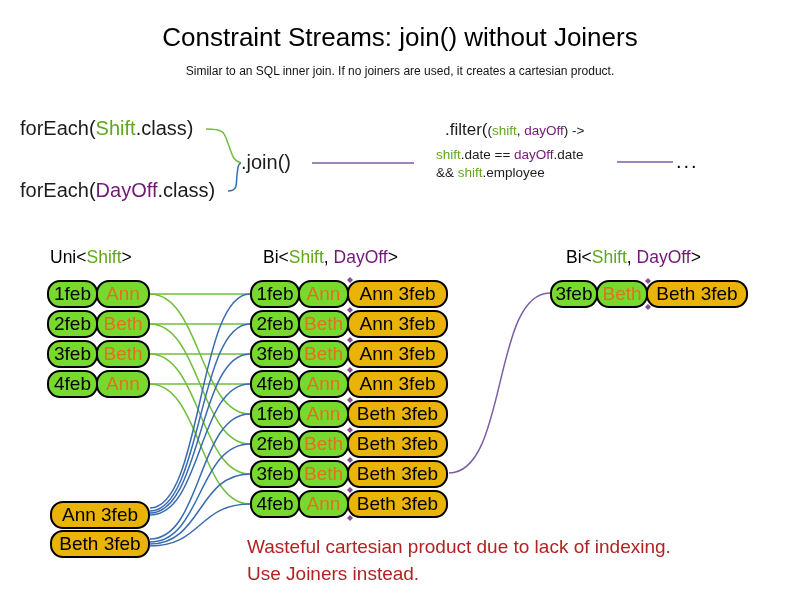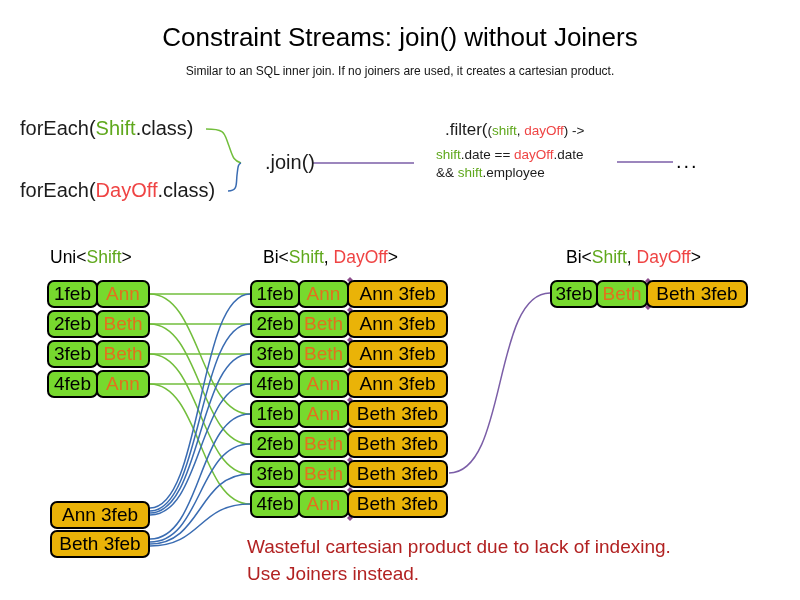--- a/index.html
+++ b/index.html
@@ -3,28 +3,28 @@
 <meta charset="utf-8">
 <style>
   html,body { margin:0; padding:0; background:#ffffff; }
   .slide { position:relative; width:800px; height:600px; background:#ffffff; overflow:hidden;
            font-family:"Liberation Sans", sans-serif; color:#1c1c1c; }
   .abs { position:absolute; }
   .title { top:22px; left:0; width:100%; text-align:center; font-size:26px; color:#000; z-index:2; }
   .subtitle { top:64px; left:0; width:100%; text-align:center; font-size:12px; color:#141414; z-index:2; }
   .code { font-size:20px; white-space:nowrap; z-index:2; }
   .green-t { color:#5FA81C; }
-  .blue-t { color:#ef4444; }
+  .blue-t { color:#701a75; }
   .filter-line { font-size:13.5px; white-space:nowrap; z-index:2; }
   .filter-head { font-size:17px;margin-left:28px; }
   .big-paren { font-size:17px; }
   .ellipsis { font-size:20px; letter-spacing:2px; color:#000; z-index:2; }
   .label { position:absolute; font-size:17.5px; color:#000; white-space:nowrap; z-index:2; }
   .row { position:absolute; display:flex; height:28px; z-index:2; }
-  .cell { box-sizing:border-box; border:2px solid #000; border-radius:7px; height:100%;
+  .cell { box-sizing:border-box; border:2px solid #000; border-radius:13px; height:100%;
           display:flex; align-items:center; justify-content:center; font-size:19px; color:#000;
           white-space:nowrap; }
   .cell + .cell { margin-left:-2px; }
   .g { background:#77D92E; }
   .b { background:#eab308; }
   .emp { color:#E2711D; }
   .w48{width:48px}.w50{width:50px}.w51{width:51px}.w52{width:52px}.w54{width:54px}
   .w100{width:100px}.w101{width:101px}.w102{width:102px}
   .warning { position:absolute; left:247px; top:533px; font-size:19px; line-height:27px;
              color:#B22222; z-index:2; white-space:nowrap; }
@@ -78,21 +78,21 @@
     </g>
   </svg>
 
   <div class="abs title">Constraint Streams: join() without Joiners</div>
   <div class="abs subtitle">Similar to an SQL inner join. If no joiners are used, it creates a cartesian product.</div>
 
   <div class="abs code" style="left:20px; top:117px;text-align:center;"><span>forEach(</span><span class="green-t">Shift</span><span>.class)</span></div>
 
   <div class="abs code" style="left:20px; top:179px;"><span>forEach(</span><span class="blue-t">DayOff</span><span>.class)</span></div>
 
-  <div class="abs code" style="left:241px; top:151px;margin-left:24px;">.join()</div>
+  <div class="abs code" style="left:241px; top:151px;">.join()</div>
 
   <div class="abs filter-line" style="left:417px; top:120px;"><span class="filter-head">.filter(</span><span>(</span><span class="green-t">shift</span><span>, </span><span class="blue-t">dayOff</span><span>) -&gt;</span></div>
 
   <div class="abs filter-line" style="left:436px; top:147px;"><span class="green-t">shift</span><span>.date == </span><span class="blue-t">dayOff</span><span>.date</span></div>
 
   <div class="abs filter-line" style="left:436px; top:165px;"><span>&amp;&amp; </span><span class="green-t">shift</span><span>.employee</span></div>
 
 
   <div class="abs ellipsis" style="left:676px; top:150px;">...</div>
 

